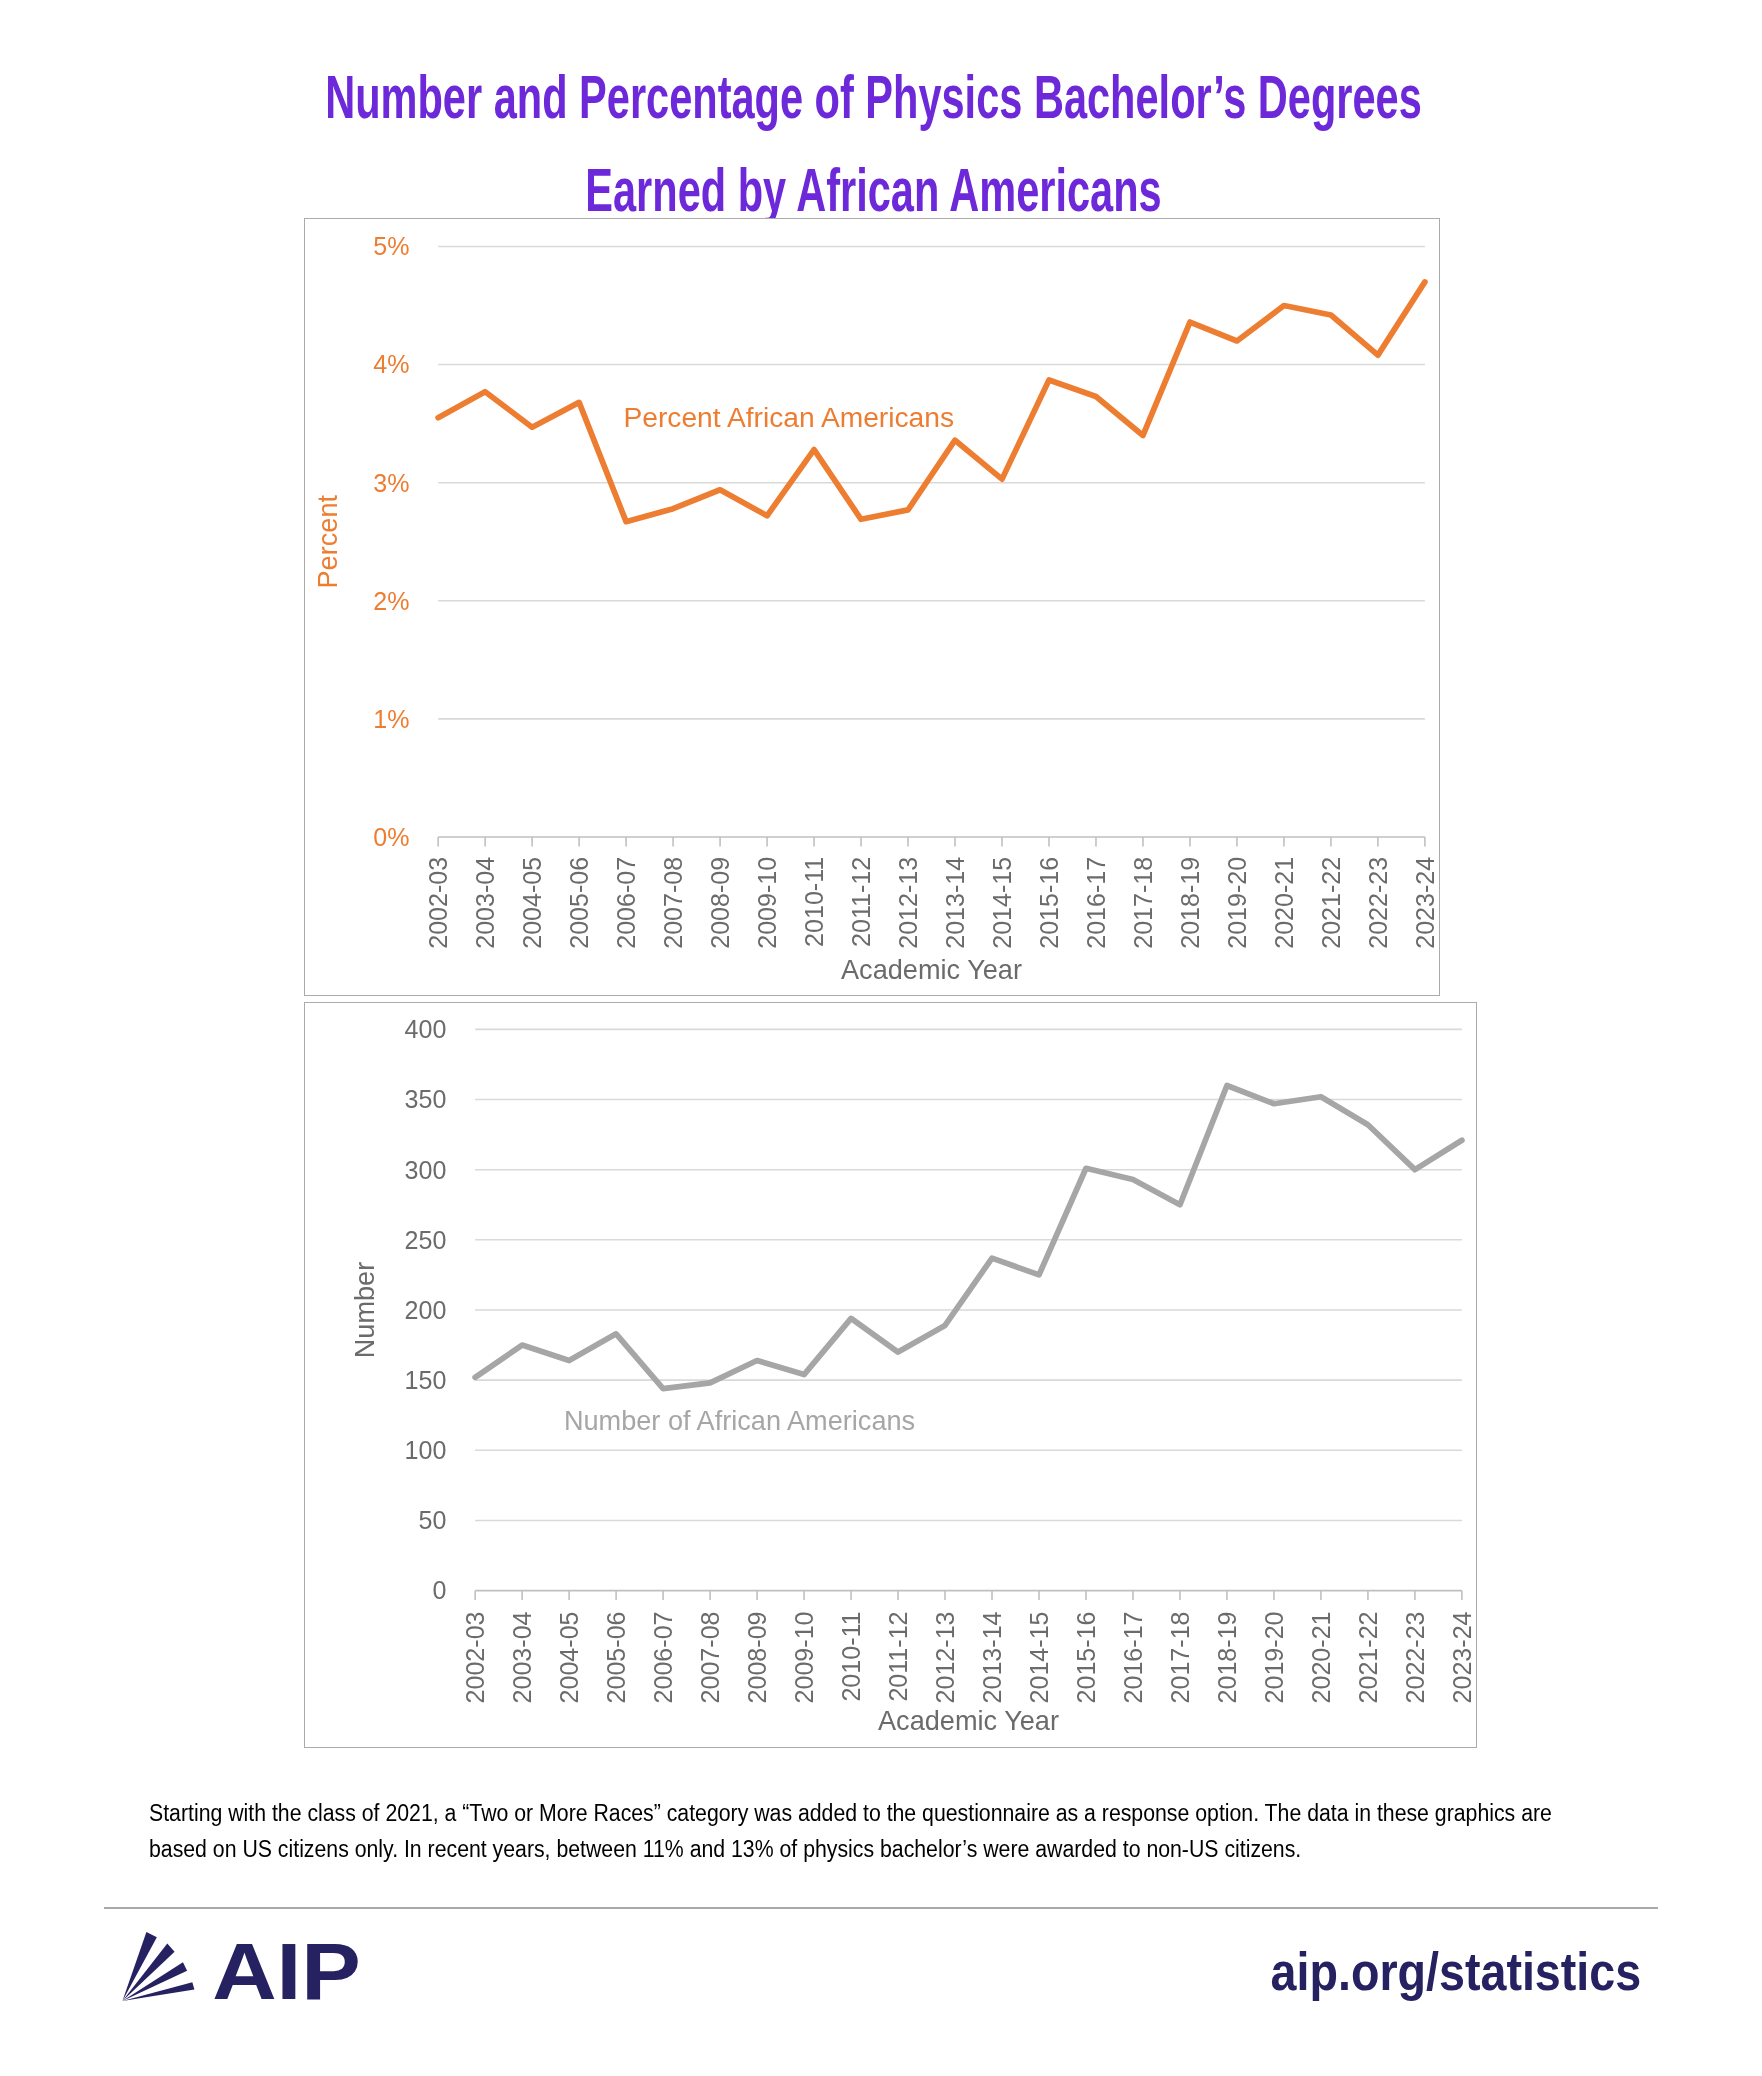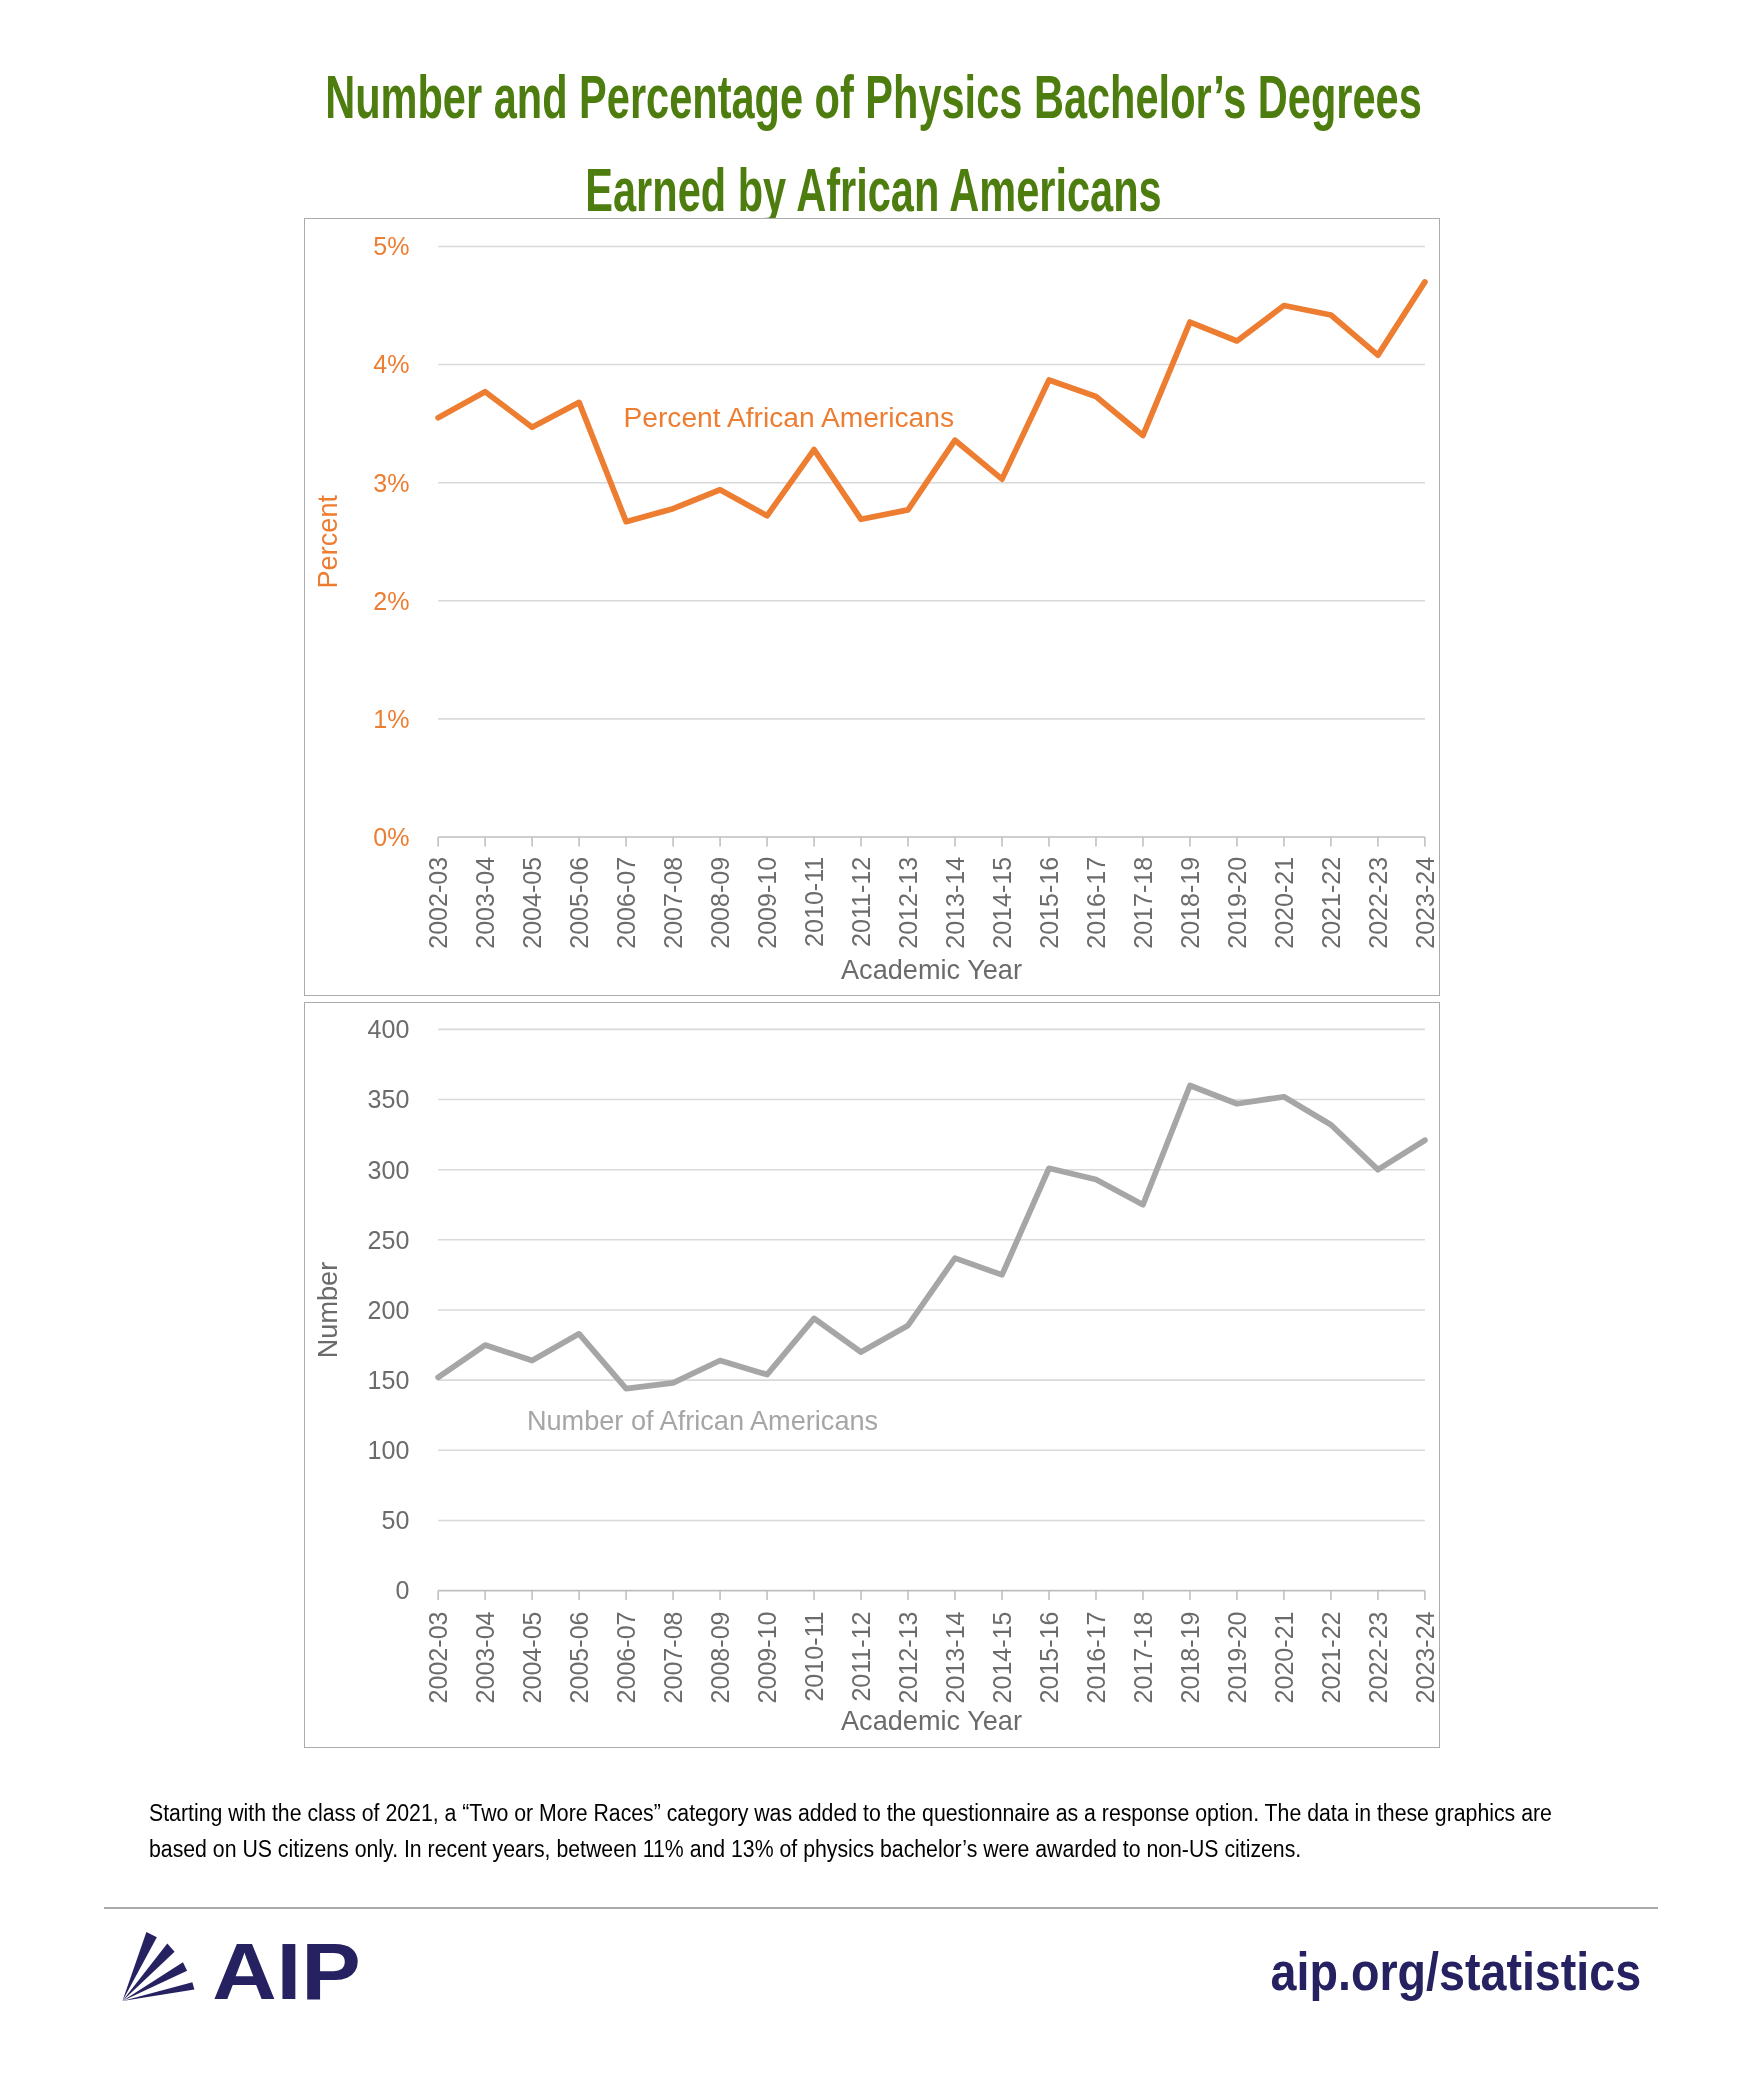--- a/index.html
+++ b/index.html
@@ -3,29 +3,29 @@
 <meta charset="utf-8">
 <style>
   * { margin:0; padding:0; box-sizing:content-box; }
   html,body { background:#ffffff; }
   body {
     width:1763px; height:2077px; position:relative; overflow:hidden;
     font-family:"Liberation Sans", sans-serif; color:#000;
   }
   .page-title {
     position:absolute; left:0; right:16px; top:50px;
-    text-align:center; font-weight:bold; font-size:62px; line-height:1.5; color:#4d7c0f;
+    text-align:center; font-weight:bold; font-size:62px; line-height:1.5; color:#6d28d9;
   }
   .page-title .tline { display:block; transform:scaleX(0.67); transform-origin:50% 50%; white-space:nowrap; }
   .chart-box {
     position:absolute; left:304px; width:1134px; background:#fff;
     border:1.6px solid #ababab;
   }
   #chart-top    { top:218px;  height:776px; }
-  #chart-bottom { top:1002px; height:744px; }
+  #chart-bottom { top:1002px; height:744px;padding-left:37px; }
   .chart-box svg { display:block; width:100%; height:100%; }
   svg text { font-family:"Liberation Sans", sans-serif; }
   .footnote {
     position:absolute; left:149px; top:1795px; width:1619px;
     font-size:23.5px; line-height:1.55; color:#000;
     transform:scaleX(0.905); transform-origin:0 0;
   }
   .divider {
     position:absolute; left:104px; top:1907px; width:1554px; height:2.1px;
     background:#a9a9a9;

